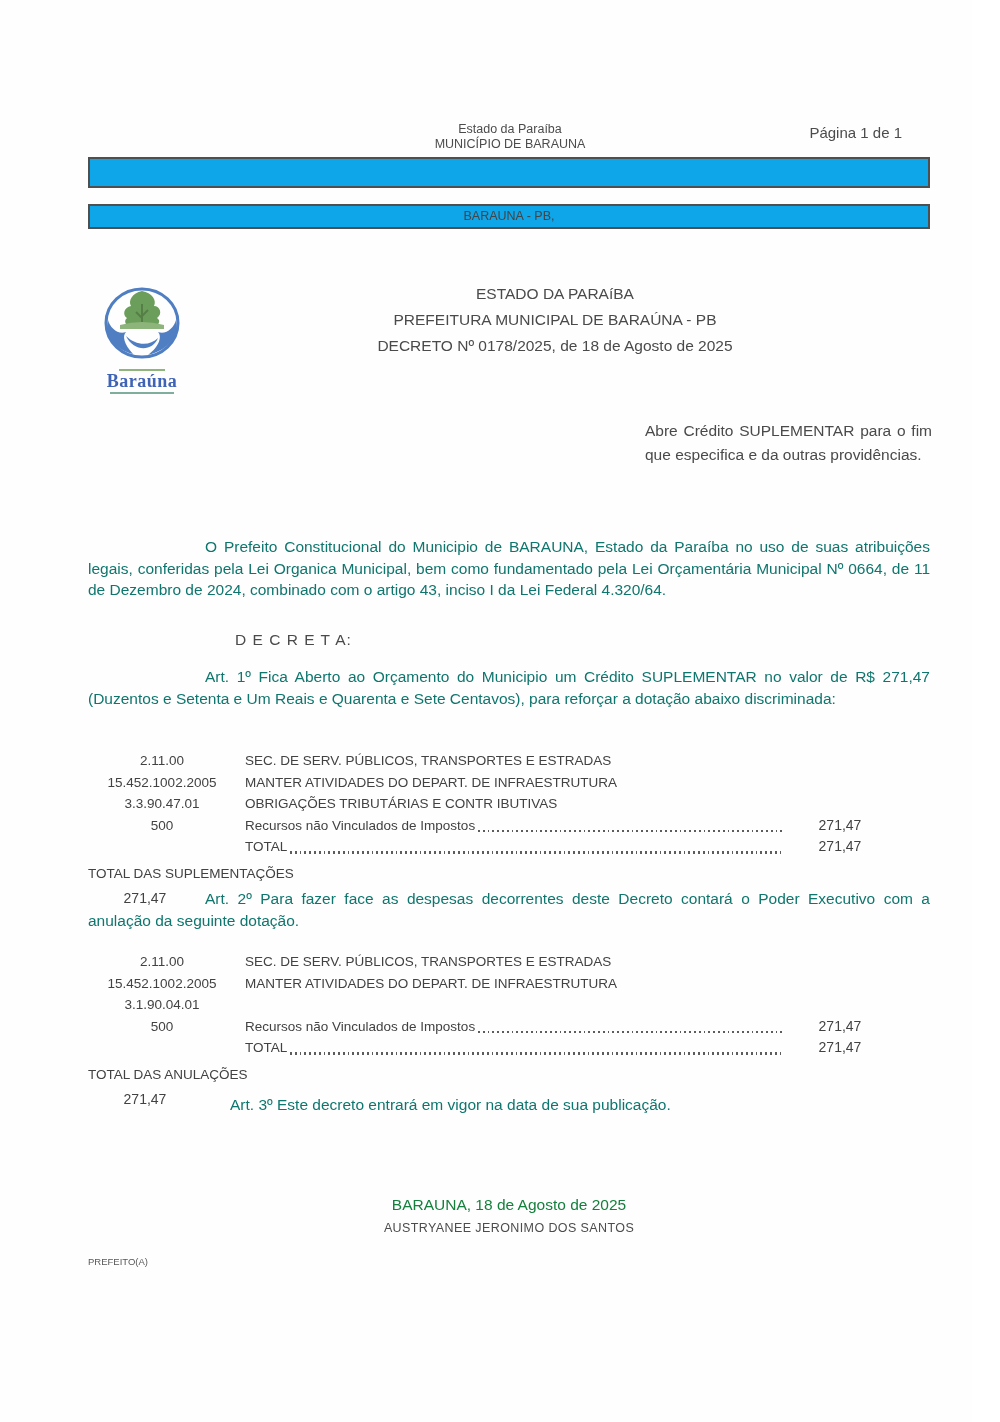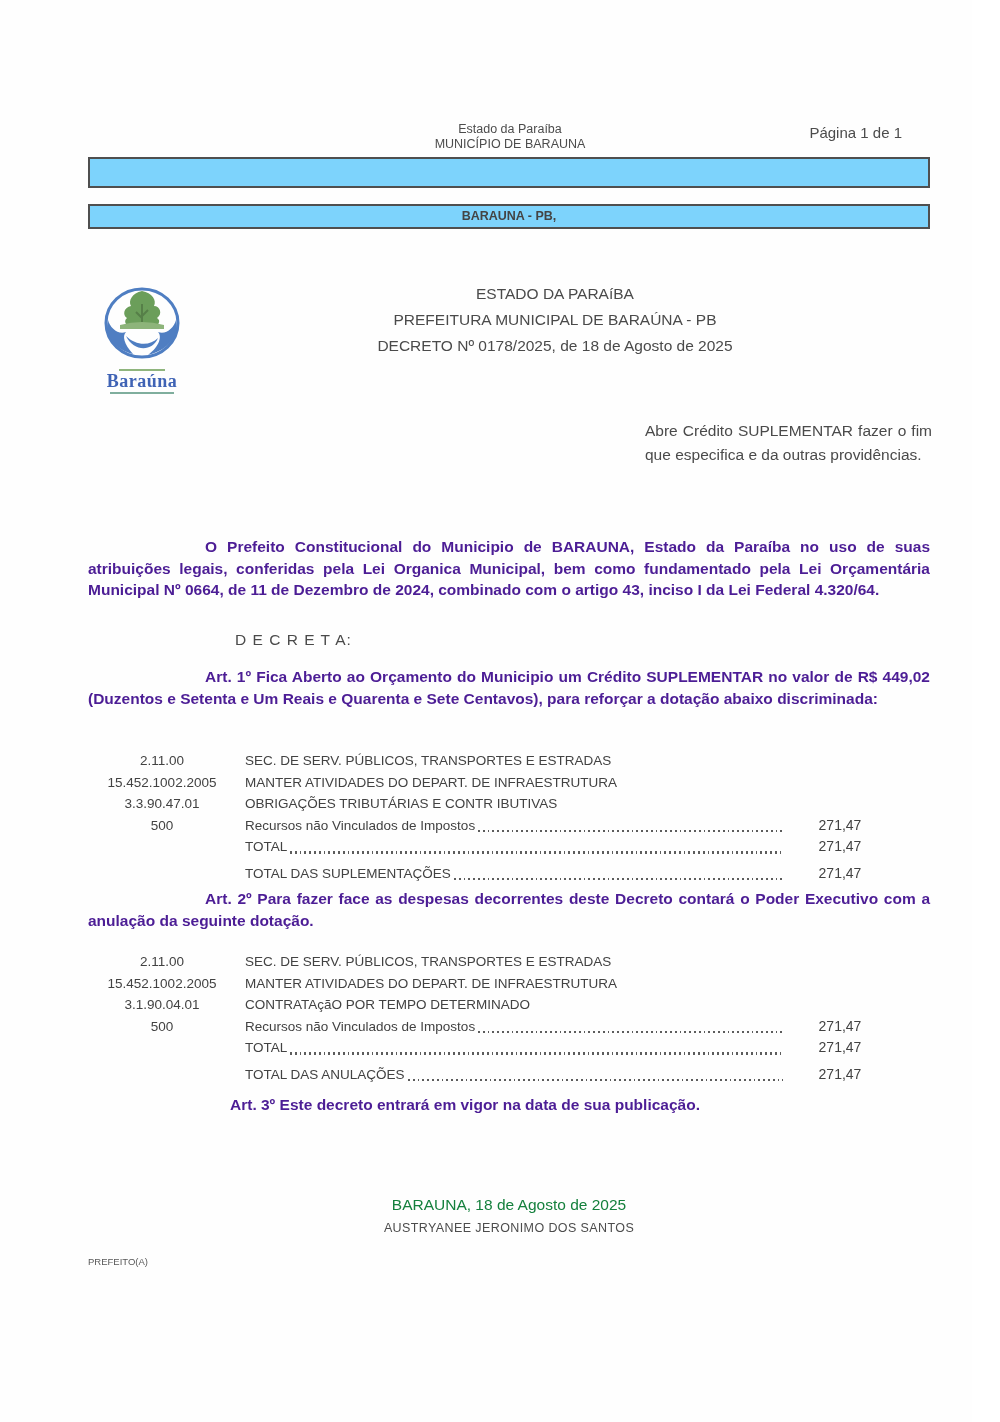--- a/index.html
+++ b/index.html
@@ -19,24 +19,23 @@
     text-align: center; font-size: 12.5px; line-height: 15px; color: #4c4c4c;
   }
   .page-num {
     position: absolute; top: 124px; right: 70px;
     font-size: 15px; color: #4c4c4c;
   }
 
   
   .gray-box {
     position: absolute; left: 88px; width: 842px;
-    background: #7dd3fc;
+    background: #0ea5e9;
     border: 2px solid #4f4f4f;
     box-sizing: border-box;
-    font-weight: bold;
   }
   .box1 { top: 157px; height: 31px; }
   .box2 { top: 204px; height: 25px; text-align: center; font-size: 12.5px; color: #444; padding-top: 3px; }
 
   
   .logo { position: absolute; top: 286px; left: 94px; width: 96px; text-align: center; }
   .logo-micro { height: 2px; background: #8fb57d; margin: 2px auto 1px auto; }
   .logo-micro.top { width: 46px; margin-top: 3px; }
   .logo-micro.bottom { width: 64px; background: #7fae9d; }
   .logo-caption {
@@ -52,41 +51,41 @@
 
   
   .ementa {
     position: absolute; top: 419px; left: 645px; width: 287px;
     text-align: justify; font-size: 15.5px; line-height: 24px; color: #4a4a4a;
   }
 
   
   .para {
     position: absolute; left: 88px; width: 842px;
-    text-align: justify; font-size: 15.5px; line-height: 21.5px; color: #4c1d95; font-weight: bold;
+    text-align: justify; font-size: 15.5px; line-height: 21.5px; color: #0f766e;
   }
   .preamble { top: 536px; text-indent: 117px; }
   .art1 { top: 666px; text-indent: 117px; }
   .art2 { top: 888px; text-indent: 117px; }
   .art3 { top: 1094px; text-indent: 142px; text-align: left; }
   .decreta { position: absolute; top: 631px; left: 235px; font-size: 15.5px; color: #4a4a4a; letter-spacing: 1px; }
 
   
   .budget { position: absolute; left: 88px; width: 842px; font-size: 13.5px; color: #424242; }
   .blk1 { top: 750px; }
   .blk2 { top: 951px; }
   .b-row { display: flex; line-height: 21.5px; align-items: baseline; }
   .b-code { width: 148px; min-width: 148px; text-align: center; padding-right: 9px; }
   .b-label { white-space: nowrap; }
   .b-dots {
     flex: 1; align-self: flex-end; height: 2.5px; margin: 0 0 4px 3px;
     background: repeating-linear-gradient(90deg, #5c5c5c 0 1.8px, transparent 1.8px 4.8px);
   }
   .b-amount { width: 147px; min-width: 147px; text-align: center; padding-right: 33px; box-sizing: border-box; font-size: 14px; }
-  .b-grand { margin-top: 5px; }
+  .b-grand { margin-top: 5px; flex-direction: column; }
 
   
   .sig-date {
     position: absolute; top: 1196px; left: 88px; width: 842px;
     text-align: center; font-size: 15.5px; color: #15803d;
   }
   .sig-name {
     position: absolute; top: 1221px; left: 88px; width: 842px;
     text-align: center; font-size: 12.5px; letter-spacing: 0.4px; color: #4c4c4c;
   }
@@ -123,27 +122,27 @@
     <div class="logo-caption">Baraúna</div>
     <div class="logo-micro bottom"></div>
   </div>
 
   <div class="title-block">
     <div>ESTADO DA PARAíBA</div>
     <div>PREFEITURA MUNICIPAL DE BARAÚNA - PB</div>
     <div>DECRETO Nº 0178/2025, de 18 de Agosto de 2025</div>
   </div>
 
-  <div class="ementa">Abre Crédito SUPLEMENTAR fazer o fim que especifica e da outras providências.</div>
+  <div class="ementa">Abre Crédito SUPLEMENTAR para o fim que especifica e da outras providências.</div>
 
   <div class="para preamble">O Prefeito Constitucional do Municipio de BARAUNA, Estado da Paraíba no uso de suas atribuições legais, conferidas pela Lei Organica Municipal, bem como fundamentado pela Lei Orçamentária Municipal Nº 0664, de 11 de Dezembro de 2024, combinado com o artigo 43, inciso I da Lei Federal 4.320/64.</div>
 
   <div class="decreta">D E C R E T A:</div>
 
-  <div class="para art1">Art. 1º Fica Aberto ao Orçamento do Municipio um Crédito SUPLEMENTAR no valor de R$ 449,02 (Duzentos e Setenta e Um Reais e Quarenta e Sete Centavos), para reforçar a dotação abaixo discriminada:</div>
+  <div class="para art1">Art. 1º Fica Aberto ao Orçamento do Municipio um Crédito SUPLEMENTAR no valor de R$ 271,47 (Duzentos e Setenta e Um Reais e Quarenta e Sete Centavos), para reforçar a dotação abaixo discriminada:</div>
 
   <div class="budget blk1">
     <div class="b-row">
       <span class="b-code">2.11.00</span>
       <span class="b-label">SEC. DE SERV. PÚBLICOS, TRANSPORTES E ESTRADAS</span>
     </div>
     <div class="b-row">
       <span class="b-code">15.452.1002.2005</span>
       <span class="b-label">MANTER ATIVIDADES DO DEPART. DE INFRAESTRUTURA</span>
     </div>
@@ -177,21 +176,20 @@
     <div class="b-row">
       <span class="b-code">2.11.00</span>
       <span class="b-label">SEC. DE SERV. PÚBLICOS, TRANSPORTES E ESTRADAS</span>
     </div>
     <div class="b-row">
       <span class="b-code">15.452.1002.2005</span>
       <span class="b-label">MANTER ATIVIDADES DO DEPART. DE INFRAESTRUTURA</span>
     </div>
     <div class="b-row">
       <span class="b-code">3.1.90.04.01</span>
-      <span class="b-label">CONTRATAçãO POR TEMPO DETERMINADO</span>
     </div>
     <div class="b-row">
       <span class="b-code">500</span>
       <span class="b-label">Recursos não Vinculados de Impostos</span>
       <span class="b-dots"></span>
       <span class="b-amount">271,47</span>
     </div>
     <div class="b-row">
       <span class="b-code"></span>
       <span class="b-label">TOTAL</span>

